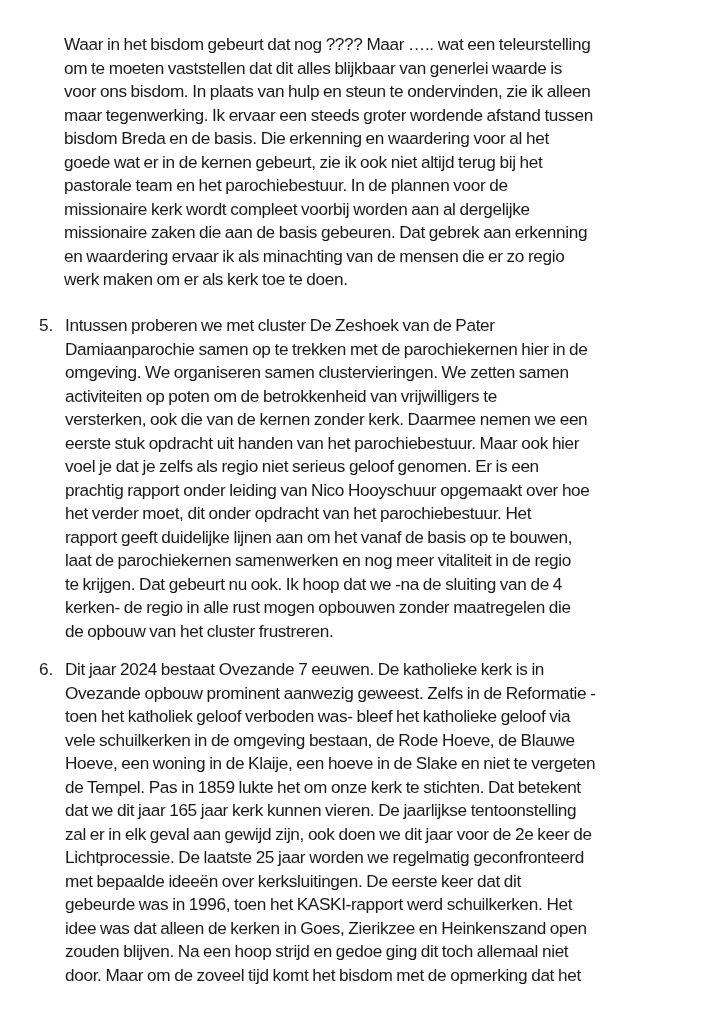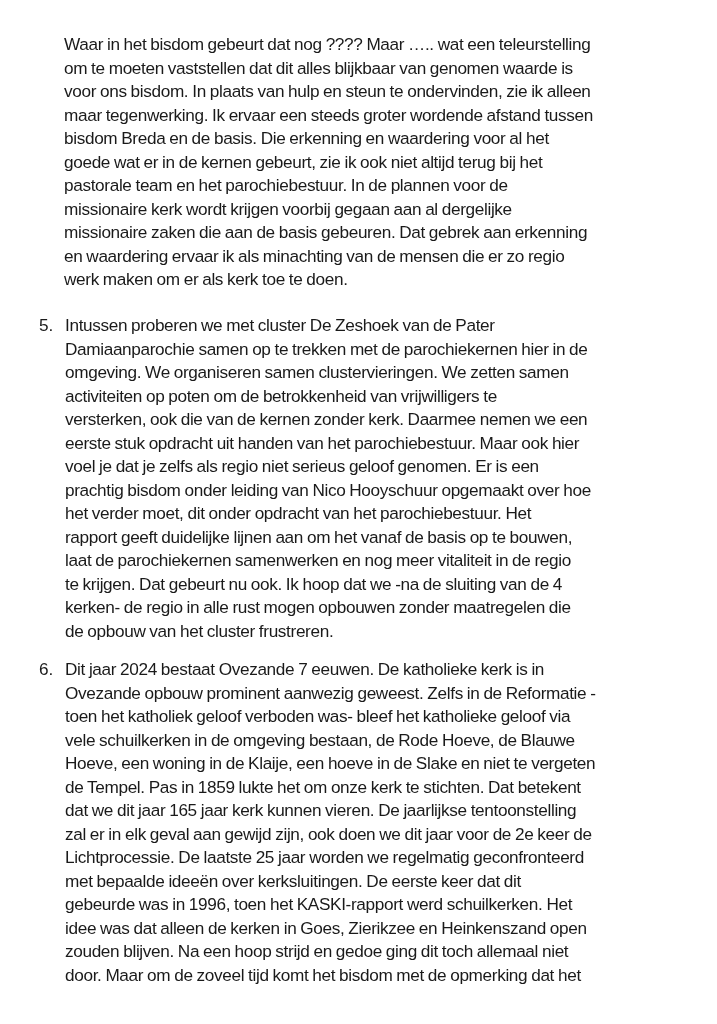--- a/index.html
+++ b/index.html
@@ -10,42 +10,42 @@
           letter-spacing: -0.35px; word-spacing: -0.5px; }
   .num { position: absolute; font-size: 17.2px; line-height: 23px; }
 </style>
 </head>
 <body>
 
 <div class="page">
 
   <div>
     <div class="line" style="left:64px;top:33px">Waar in het bisdom gebeurt dat nog ???? Maar ….. wat een teleurstelling</div>
-    <div class="line" style="left:64px;top:56.5px">om te moeten vaststellen dat dit alles blijkbaar van genomen waarde is</div>
+    <div class="line" style="left:64px;top:56.5px">om te moeten vaststellen dat dit alles blijkbaar van generlei waarde is</div>
     <div class="line" style="left:64px;top:80px">voor ons bisdom. In plaats van hulp en steun te ondervinden, zie ik alleen</div>
     <div class="line" style="left:64px;top:103.5px">maar tegenwerking. Ik ervaar een steeds groter wordende afstand tussen</div>
     <div class="line" style="left:64px;top:127px">bisdom Breda en de basis. Die erkenning en waardering voor al het</div>
     <div class="line" style="left:64px;top:150.5px">goede wat er in de kernen gebeurt, zie ik ook niet altijd terug bij het</div>
     <div class="line" style="left:64px;top:174px">pastorale team en het parochiebestuur. In de plannen voor de</div>
-    <div class="line" style="left:64px;top:197.5px">missionaire kerk wordt krijgen voorbij gegaan aan al dergelijke</div>
+    <div class="line" style="left:64px;top:197.5px">missionaire kerk wordt compleet voorbij worden aan al dergelijke</div>
     <div class="line" style="left:64px;top:221px">missionaire zaken die aan de basis gebeuren. Dat gebrek aan erkenning</div>
     <div class="line" style="left:64px;top:244.5px">en waardering ervaar ik als minachting van de mensen die er zo regio</div>
     <div class="line" style="left:64px;top:268px">werk maken om er als kerk toe te doen.</div>
   </div>
 
   <div>
     <div class="num" style="left:39px;top:314px">5.</div>
     <div class="line" style="left:65px;top:314px">Intussen proberen we met cluster De Zeshoek van de Pater</div>
     <div class="line" style="left:65px;top:337.5px">Damiaanparochie samen op te trekken met de parochiekernen hier in de</div>
     <div class="line" style="left:65px;top:361px">omgeving. We organiseren samen clustervieringen. We zetten samen</div>
     <div class="line" style="left:65px;top:384.5px">activiteiten op poten om de betrokkenheid van vrijwilligers te</div>
     <div class="line" style="left:65px;top:408px">versterken, ook die van de kernen zonder kerk. Daarmee nemen we een</div>
     <div class="line" style="left:65px;top:431.5px">eerste stuk opdracht uit handen van het parochiebestuur. Maar ook hier</div>
     <div class="line" style="left:65px;top:455px">voel je dat je zelfs als regio niet serieus geloof genomen. Er is een</div>
-    <div class="line" style="left:65px;top:478.5px">prachtig bisdom onder leiding van Nico Hooyschuur opgemaakt over hoe</div>
+    <div class="line" style="left:65px;top:478.5px">prachtig rapport onder leiding van Nico Hooyschuur opgemaakt over hoe</div>
     <div class="line" style="left:65px;top:502px">het verder moet, dit onder opdracht van het parochiebestuur. Het</div>
     <div class="line" style="left:65px;top:525.5px">rapport geeft duidelijke lijnen aan om het vanaf de basis op te bouwen,</div>
     <div class="line" style="left:65px;top:549px">laat de parochiekernen samenwerken en nog meer vitaliteit in de regio</div>
     <div class="line" style="left:65px;top:572.5px">te krijgen. Dat gebeurt nu ook. Ik hoop dat we -na de sluiting van de 4</div>
     <div class="line" style="left:65px;top:596px">kerken- de regio in alle rust mogen opbouwen zonder maatregelen die</div>
     <div class="line" style="left:65px;top:619.5px">de opbouw van het cluster frustreren.</div>
   </div>
 
   <div>
     <div class="num" style="left:39px;top:658px">6.</div>

